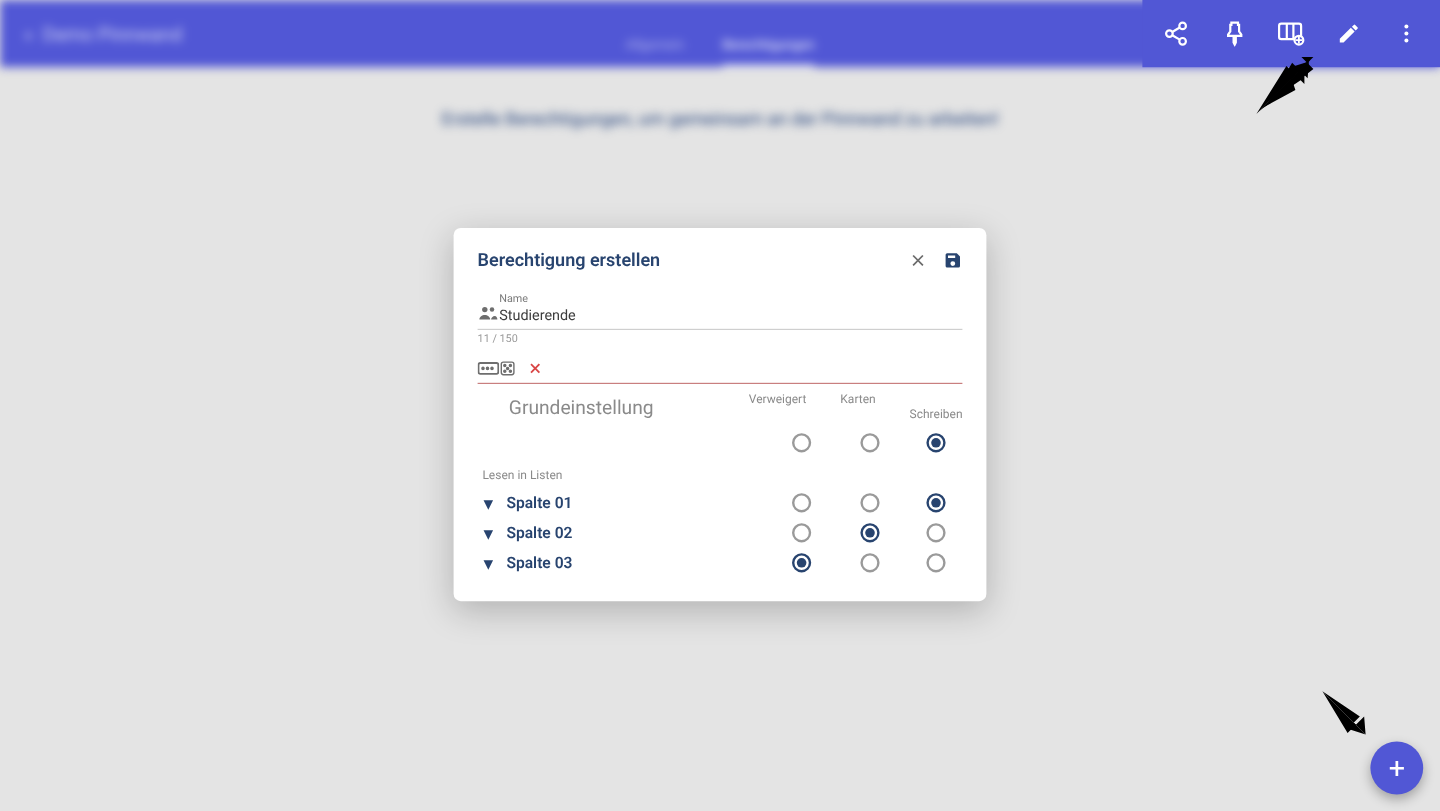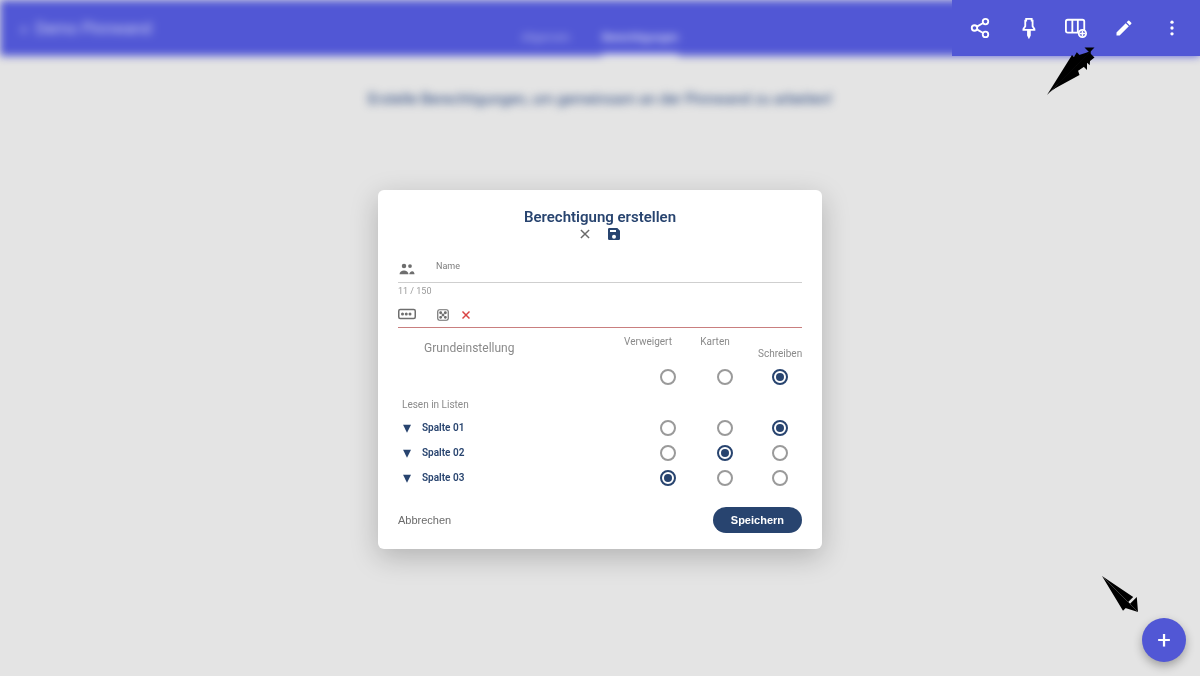--- a/index.html
+++ b/index.html
@@ -83,39 +83,39 @@
       width: 444px;
       background: white;
       border-radius: 6px;
       box-shadow: 0 8px 28px rgba(0,0,0,0.22);
       padding: 18px 20px 16px 20px;
       z-index: 100;
     }
     .dialog-header {
       display: flex;
       align-items: center;
+      justify-content: space-between;
       margin-bottom: 16px;
-      flex-direction: column;
     }
     .dialog-title {
       color: #28446f;
       font-size: 15px;
       font-weight: 600;
     }
     .dialog-header-icons {
       display: flex;
       gap: 14px;
       align-items: center;
     }
     .close-icon { color: #6b6b6b; cursor: pointer; }
     .save-head-icon { color: #28446f; cursor: pointer; }
     .input-row {
       display: flex;
-      align-items: flex-start;
-      gap: 20px;
+      align-items: flex-end;
+      gap: 0;
       border-bottom: 1px solid #cfcfcf;
       padding: 4px 0 2px 0;
       position: relative;
     }
     .input-row.password {
       border-bottom: 1px solid #c97f7f;
     }
     .input-icon {
       color: #6e6e6e;
       width: 18px;
@@ -147,41 +147,41 @@
       margin-top: 3px;
       margin-bottom: 8px;
     }
     .perm-header {
       display: flex;
       align-items: center;
       margin-top: 8px;
       margin-bottom: 10px;
     }
     .perm-header .label {
-      font-size: 12px;
+      font-size: 16px;
       color: #8a8a8a;
       margin-left: 26px;
       flex: 1;
     }
     .perm-cols {
       display: flex;
       gap: 28px;
       font-size: 10px;
       color: #8a8a8a;
     }
     .perm-col { width: 30px; text-align: center; }
     .perm-col.w1 { width: 48px; }
     .perm-col.w3 { width: 44px; margin-top: 12px; }
     .radio-row {
       display: flex;
       align-items: center;
       margin-bottom: 6px;
     }
     .radio-row .row-label {
-      font-size: 10px;
+      font-size: 13px;
       color: #28446f;
       font-weight: 600;
       margin-left: 6px;
       flex: 1;
     }
     .radio-cells {
       display: flex;
       gap: 18px;
       align-items: center;
     }
@@ -341,20 +341,21 @@
   <div class="input-row">
     <span class="input-icon">
       <svg width="18" height="14" viewBox="0 0 24 18" fill="currentColor">
         <circle cx="8" cy="5" r="3"></circle>
           <circle cx="16" cy="5" r="2.5"></circle>
         <path d="M2 16c0-3 3-5 6-5s6 2 6 5H2zM15 16c0-2 2-4 4-4s3 2 3 4h-7z"></path>
       </svg>
     </span>
     <div class="input-col">
       <div class="input-label">Name</div>
+      <div class="input-value">Studierende</div>
     </div>
   </div>
   <div class="counter">11 / 150</div>
 
   <div class="input-row password">
     <span class="input-icon">
       <svg width="18" height="12" viewBox="0 0 24 14" fill="none" stroke="currentColor" stroke-width="2">
         <rect x="1" y="1" width="22" height="12" rx="2"></rect>
         <circle cx="6" cy="7" r="1" fill="currentColor"></circle>
           <circle cx="11" cy="7" r="1" fill="currentColor"></circle>
@@ -449,24 +450,20 @@
         </div>
       <div class="radio-cell">
           <span class="radio"></span>
         </div>
       <div class="radio-cell w3">
           <span class="radio"></span>
         </div>
     </div>
   </div>
 
-  <div class="dialog-footer">
-    <button class="cancel-btn">Abbrechen</button>
-    <button class="save-btn">Speichern</button>
-  </div>
 </div>
 
 <div class="cursor-arrow top">
   <svg width="60" height="60" viewBox="0 0 24 24" fill="black">
     <path d="M4 20 L20 4 L13 8 L15 14 L4 20 Z" transform="rotate(0 12 12)"></path>
     <path d="M3 21 L21 3 L17 3 L21 7 Z"></path>
     <path d="M2 22 L18 6 L18 12 L12 6 L2 22" fill="black"></path>
   </svg>
 </div>
 <div class="cursor-arrow top" style="right:98px; top:40px;">

